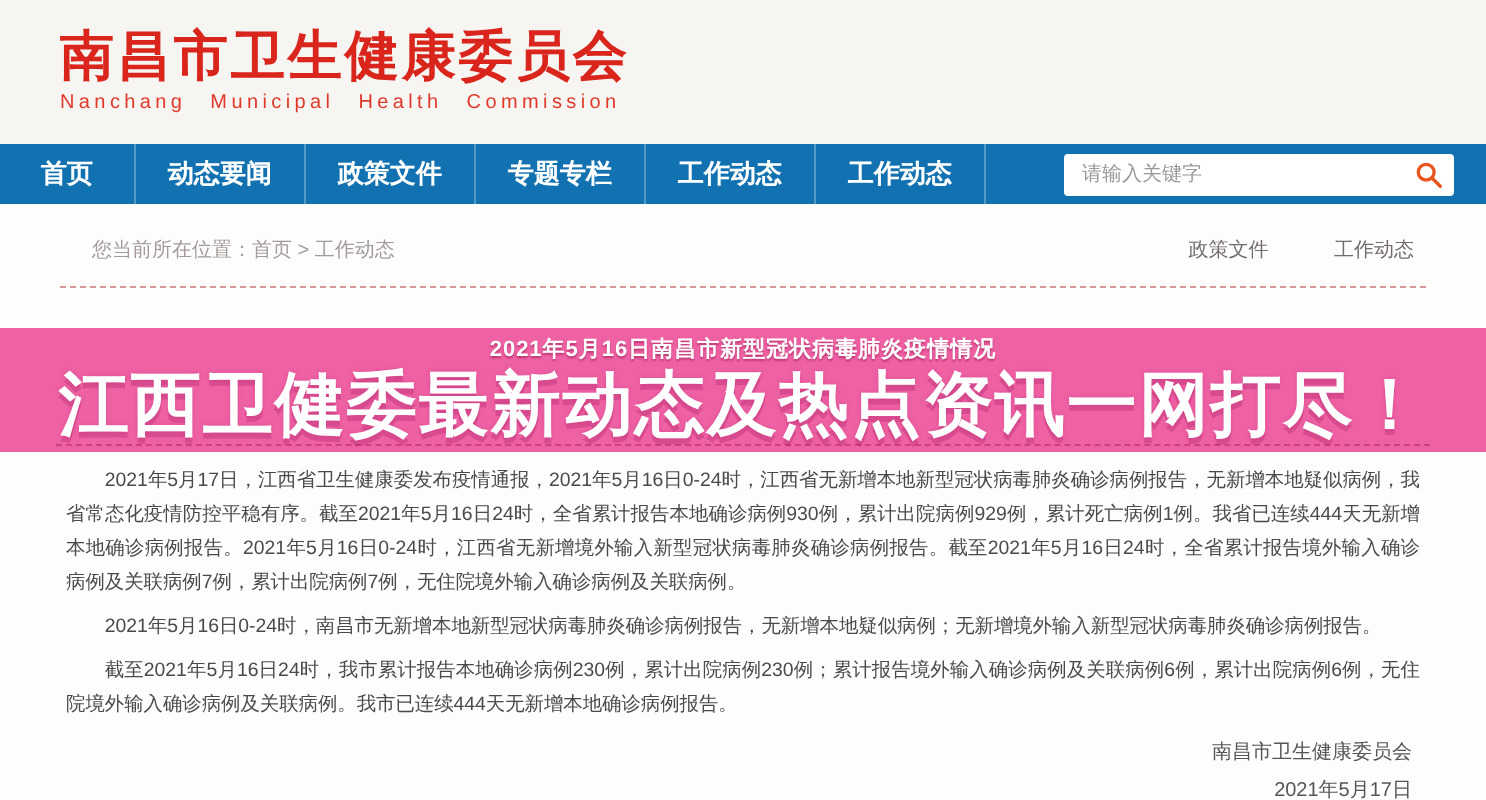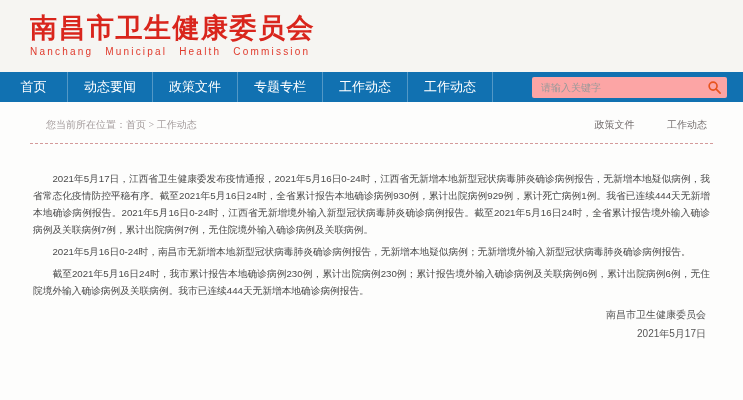--- a/index.html
+++ b/index.html
@@ -9,37 +9,37 @@
     background:#fdfdfc; font-family:"Liberation Sans","DejaVu Sans",sans-serif;
   }
   
   .header { height:72px; background:#f6f5f2; padding:13px 0 0 30px; }
   .site-name { color:#d9251c; font-size:27px; font-weight:bold; letter-spacing:1.5px; line-height:30px; }
   .site-name-en { color:#e0392b; font-size:10px; letter-spacing:2.2px; word-spacing:7px; margin-top:3px; }
   
   .nav { height:30px; background:#1171b1; display:flex; align-items:stretch; }
   .nav-item {
     width:85px; text-align:center; line-height:30px; color:#fff;
-    font-size:13px; font-weight:normal; border-right:1px solid rgba(255,255,255,.28);
+    font-size:13px; font-weight:bold; border-right:1px solid rgba(255,255,255,.28);
     cursor:pointer;
   }
   .nav-item:first-child { width:68px; }
   .nav-spacer { flex:1; }
   .search-wrap { position:relative; align-self:center; margin-right:16px; }
   .search-input {
-    width:195px; height:21px; border:none; border-radius:2px; background:#fca5a5;
+    width:195px; height:21px; border:none; border-radius:2px; background:#ffffff;
     font-size:10px; color:#666; padding:0 14px 0 9px; outline:none;
     font-family:"Liberation Sans","DejaVu Sans",sans-serif;
   }
   .search-input::placeholder { color:#9a9a9a; }
   .search-icon { position:absolute; right:5px; top:3px; width:15px; height:15px; }
   
   .crumb-row {
     display:flex; justify-content:space-between; align-items:flex-start;
-    padding:16px 36px 0 46px; font-size:10px; color:#a39b9b;font-family:Liberation Serif, serif;
+    padding:16px 36px 0 46px; font-size:10px; color:#a39b9b;
   }
   .crumb-path { color:#a39b9b; cursor:pointer; }
   .crumb-actions span { color:#736d6d; margin-left:30px; cursor:pointer; }
   .crumb-dash { margin:11px 30px 0 30px; border-bottom:1px dashed #d49a9a; height:1px; }
   .white-gap { height:20px; }
   
   .banner {
     height:62px; background:#ee61a3; text-align:center; position:relative;
     overflow:hidden; cursor:pointer;
   }
@@ -97,20 +97,25 @@
   <div class="crumb-row">
     <span class="crumb-path">您当前所在位置：首页 &gt; 工作动态</span>
     <span class="crumb-actions">
       <span>政策文件</span>
       <span>工作动态</span>
     </span>
   </div>
   <div class="crumb-dash"></div>
   <div class="white-gap"></div>
 
+  <div class="banner">
+    <div class="banner-article-title">2021年5月16日南昌市新型冠状病毒肺炎疫情情况</div>
+    <div class="banner-headline">江西卫健委最新动态及热点资讯一网打尽！</div>
+    <div class="banner-dash"></div>
+  </div>
 
   <div class="article">
     <p>2021年5月17日，江西省卫生健康委发布疫情通报，2021年5月16日0-24时，江西省无新增本地新型冠状病毒肺炎确诊病例报告，无新增本地疑似病例，我省常态化疫情防控平稳有序。截至2021年5月16日24时，全省累计报告本地确诊病例930例，累计出院病例929例，累计死亡病例1例。我省已连续444天无新增本地确诊病例报告。2021年5月16日0-24时，江西省无新增境外输入新型冠状病毒肺炎确诊病例报告。截至2021年5月16日24时，全省累计报告境外输入确诊病例及关联病例7例，累计出院病例7例，无住院境外输入确诊病例及关联病例。</p>
     <p>2021年5月16日0-24时，南昌市无新增本地新型冠状病毒肺炎确诊病例报告，无新增本地疑似病例；无新增境外输入新型冠状病毒肺炎确诊病例报告。</p>
     <p>截至2021年5月16日24时，我市累计报告本地确诊病例230例，累计出院病例230例；累计报告境外输入确诊病例及关联病例6例，累计出院病例6例，无住院境外输入确诊病例及关联病例。我市已连续444天无新增本地确诊病例报告。</p>
     <div class="signature">
       <div>南昌市卫生健康委员会</div>
       <div class="sig-date">2021年5月17日</div>
     </div>
   </div>

